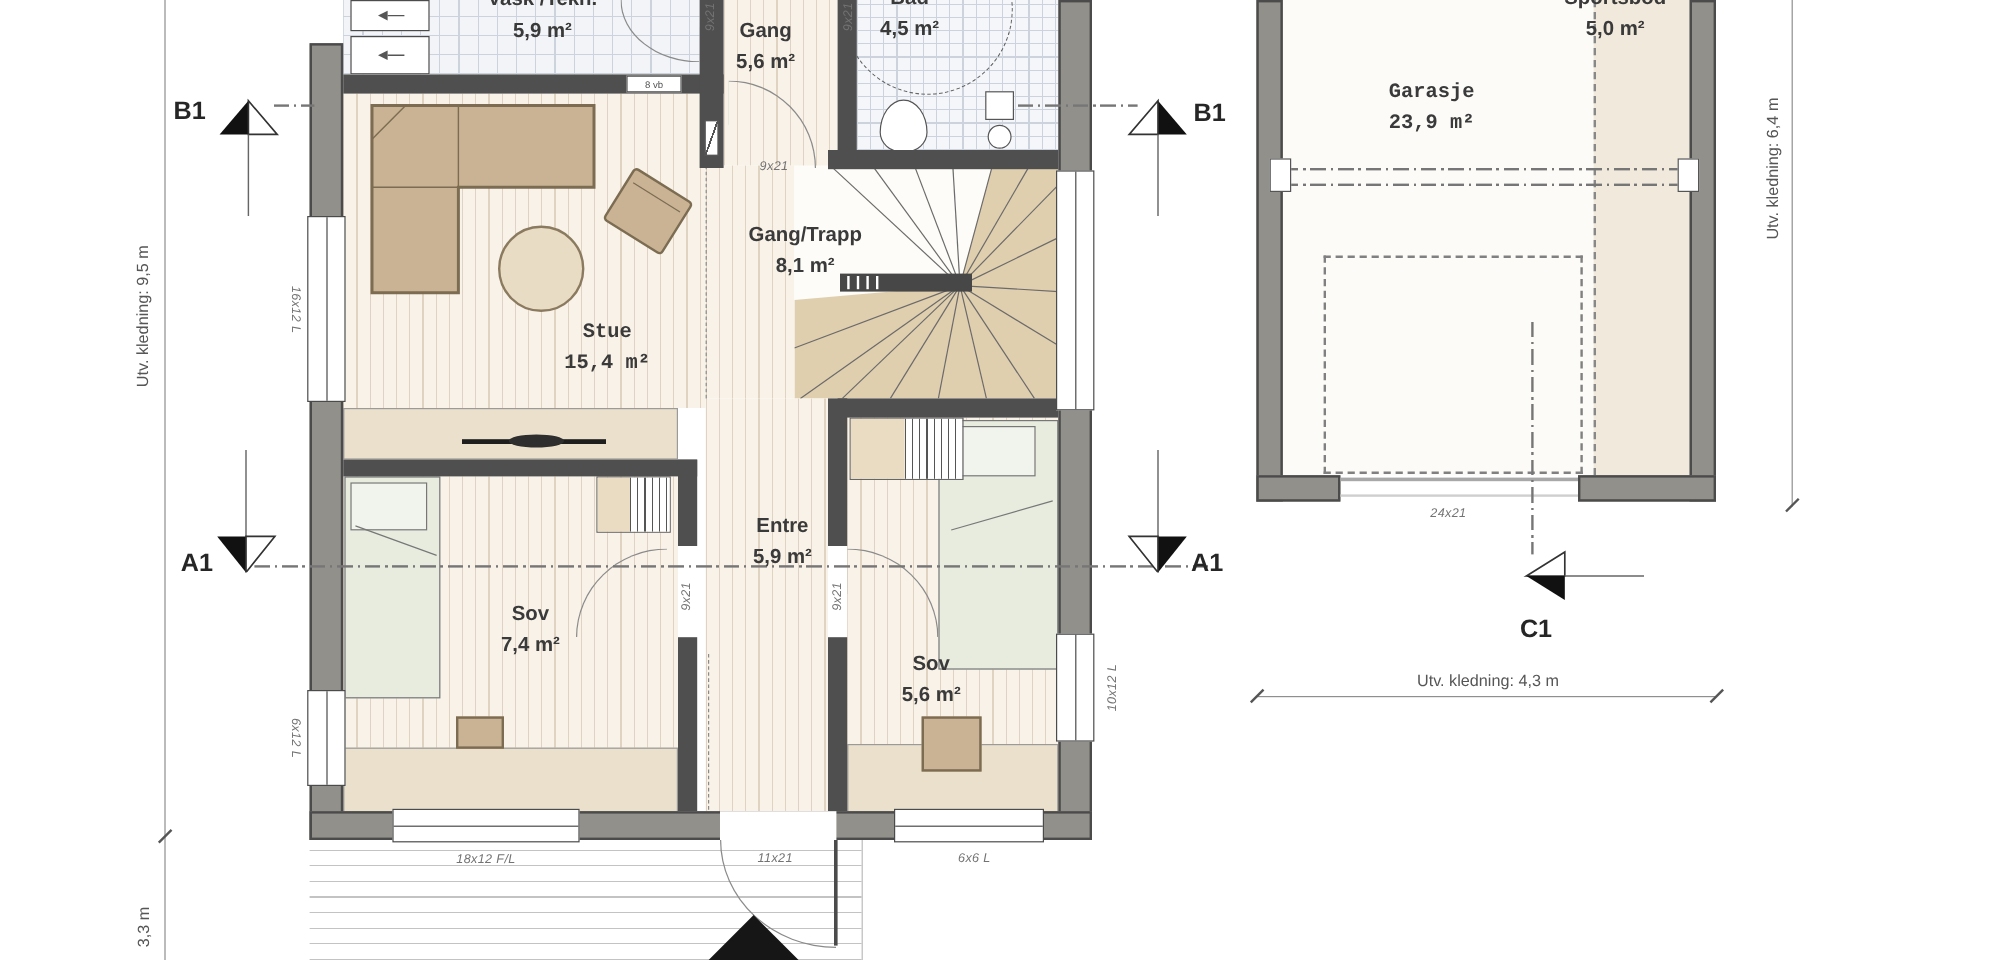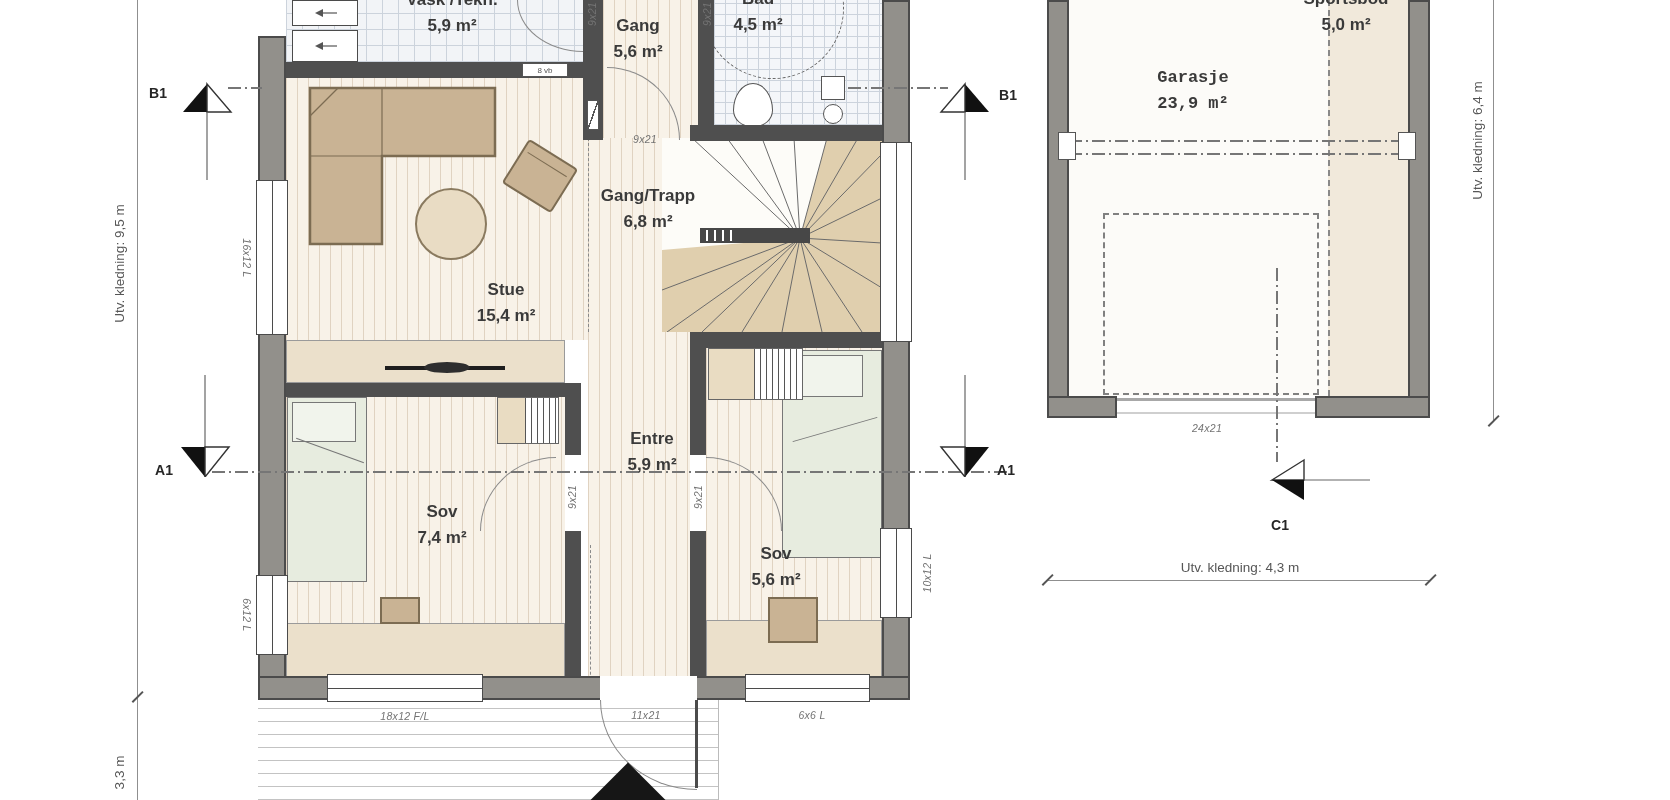--- a/index.html
+++ b/index.html
@@ -38,21 +38,21 @@
   .rlabel{position:absolute;transform:translate(-50%,-50%);display:flex;flex-direction:column;align-items:center;
         font-size:17px;font-weight:600;color:#3a3a3a;line-height:1.5;white-space:nowrap;text-align:center;z-index:60;}
   .hlabel{position:absolute;transform:translate(-50%,-50%);font-style:italic;font-size:10.5px;color:#737373;
         white-space:nowrap;z-index:60;letter-spacing:.3px;}
   .vl{position:absolute;width:0;height:0;display:flex;align-items:center;justify-content:center;z-index:60;}
   .vl>span{white-space:nowrap;display:block;}
   .rot90{transform:rotate(90deg);}
   .rotm90{transform:rotate(-90deg);}
   .olabel{font-style:italic;font-size:10.5px;color:#737373;letter-spacing:.3px;}
   .dlabel{font-size:13.5px;color:#565656;}
-  .mtext{position:absolute;transform:translate(-50%,-50%);font-size:14px;font-weight:600;color:#262626;z-index:60;}
+  .mtext{position:absolute;transform:translate(-50%,-50%);font-size:21px;font-weight:600;color:#262626;z-index:60;}
   .marker{position:absolute;z-index:55;}
   
   .furn{position:absolute;background:#c9b394;border:2px solid #7c6c52;box-sizing:border-box;z-index:10;}
   .bed{position:absolute;background:#e7ecdf;border:1.5px solid #777;box-sizing:border-box;z-index:10;}
   .pillow{position:absolute;background:#f1f4ec;border:1.2px solid #777;box-sizing:border-box;}
   .foldline{position:absolute;height:1.2px;background:#777;}
   .wrd{position:absolute;border:1.5px solid #666;box-sizing:border-box;display:flex;z-index:10;}
   .wrd .wl{background:#e9dcc2;height:100%;}
   .wrd .wh{flex:1;height:100%;background-color:#fff;
         background-image:repeating-linear-gradient(90deg,#555 0 1px,transparent 1px 6px);}
@@ -274,27 +274,27 @@
     <span>5,9 m²</span>
   </div>
   <div class="rlabel" style="left:638px;top:38px;justify-content:flex-end;">
     <span>Gang</span>
     <span>5,6 m²</span>
   </div>
   <div class="rlabel" style="left:758px;top:11px;">
     <span>Bad</span>
     <span>4,5 m²</span>
   </div>
-  <div class="rlabel" style="left:506px;top:302px;">
+  <div class="rlabel" style="left:506px;top:290px;font-family:Liberation Mono, monospace;">
     <span>Stue</span>
     <span>15,4 m²</span>
   </div>
-  <div class="rlabel" style="left:648px;top:208px;">
+  <div class="rlabel" style="left:671px;top:208px;">
     <span>Gang/Trapp</span>
-    <span>6,8 m²</span>
+    <span>8,1 m²</span>
   </div>
   <div class="rlabel" style="left:652px;top:451px;">
     <span>Entre</span>
     <span>5,9 m²</span>
   </div>
   <div class="rlabel" style="left:442px;top:524px;">
     <span>Sov</span>
     <span>7,4 m²</span>
   </div>
   <div class="rlabel" style="left:776px;top:566px;">

